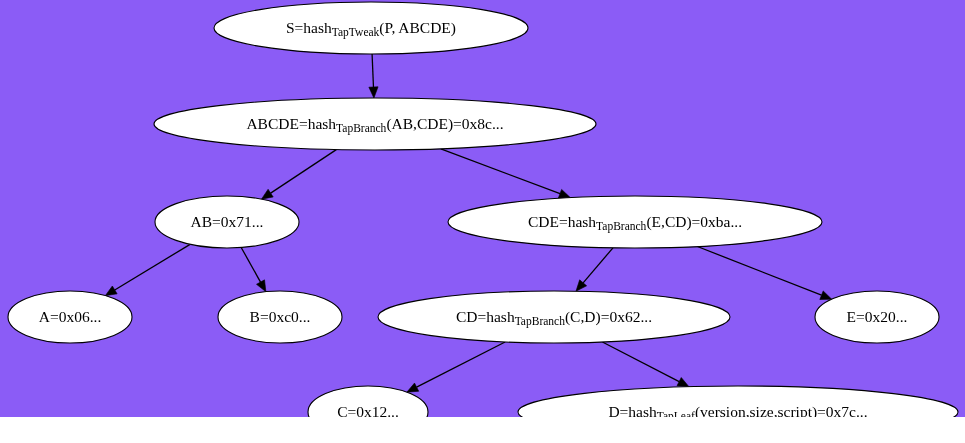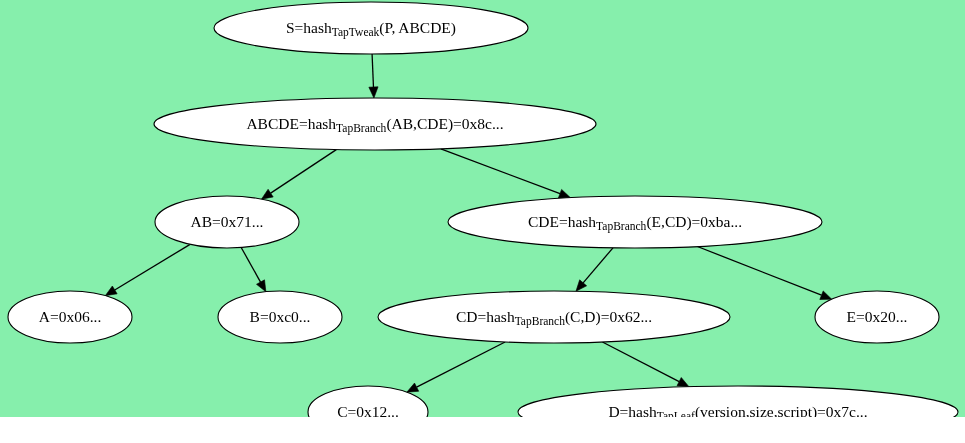--- a/index.html
+++ b/index.html
@@ -4,21 +4,21 @@
 <style>
   html, body {
     margin: 0;
     padding: 0;
     background: #ffffff;
   }
   #graph-canvas {
     position: relative;
     width: 965px;
     height: 417px;
-    background: #86efac;
+    background: #8b5cf6;
     overflow: hidden;
     font-family: "Liberation Serif", "DejaVu Serif", serif;
   }
   svg.graph-svg {
     display: block;
     width: 965px;
     height: 443px;
   }
   .node-ellipse {
     fill: #ffffff;

